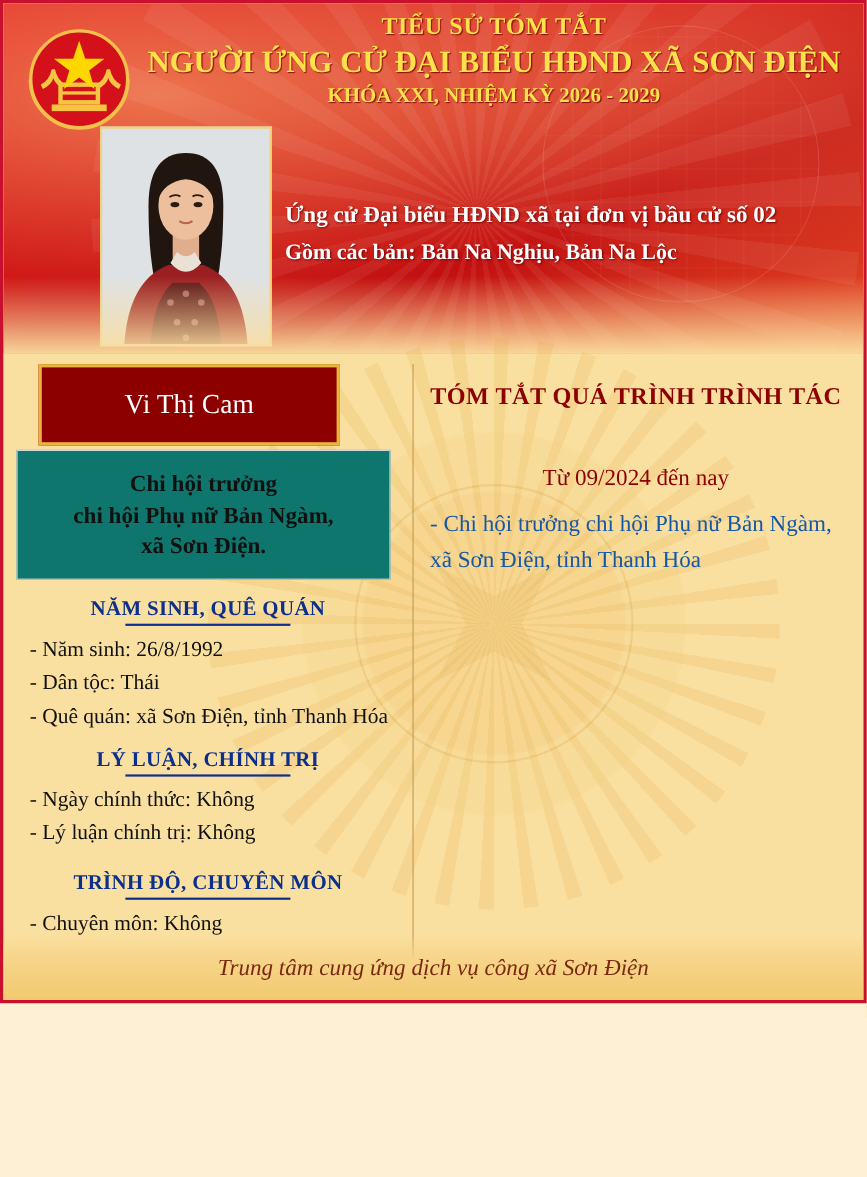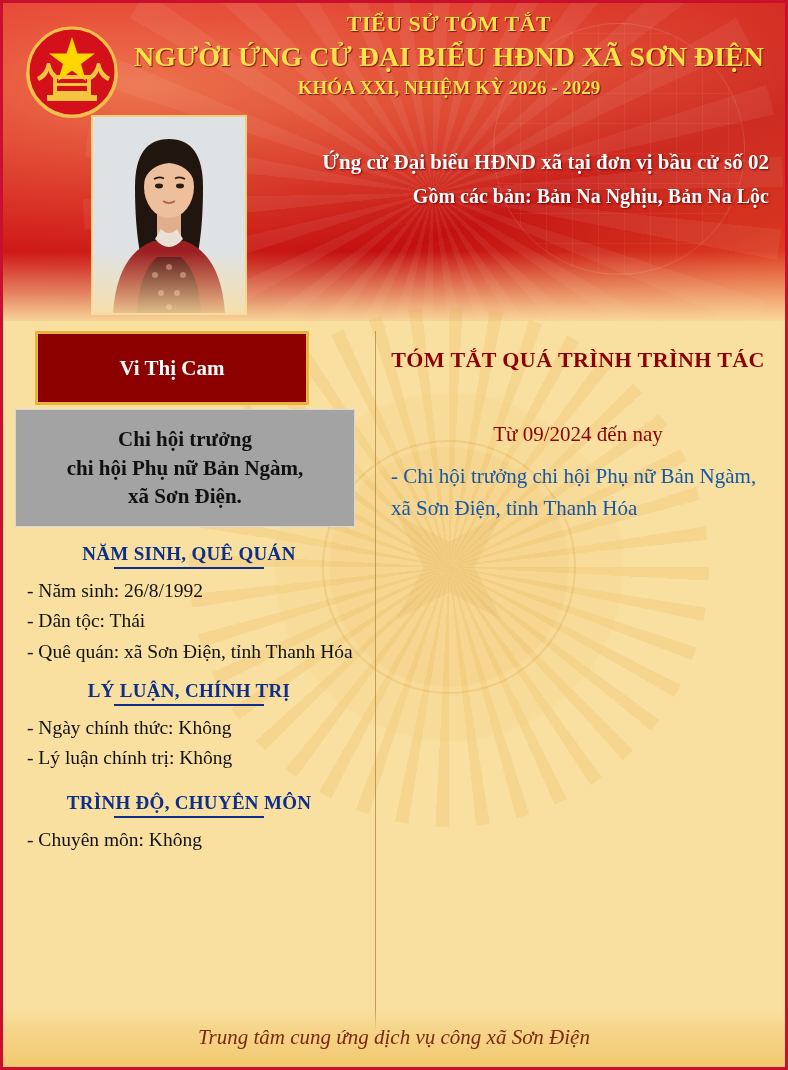--- a/index.html
+++ b/index.html
@@ -10,21 +10,21 @@
     width: 788px;
     height: 1070px;
     font-family: "Liberation Serif", serif;
     background: #fdf0d5;
     overflow: hidden;
   }
 
   .poster {
     position: relative;
     width: 788px;
-    height: 1070px;
+    height: 912px;
     box-sizing: border-box;
     border: 3px solid #c8102e;
     background:
       radial-gradient(circle at 50% 72%, rgba(255,214,140,0.55) 0%, rgba(253,226,168,0.25) 30%, rgba(250,214,140,0) 60%),
       linear-gradient(180deg, #fbe3a8 0%, #fbdf9c 35%, #f8d98e 70%, #f6d display 100%);
     background-color: #fae0a0;
     overflow: hidden;
   }
 
   
@@ -123,22 +123,22 @@
     position: absolute;
     inset: 0;
     background: linear-gradient(180deg, #dfe3e6 0%, #cfd6da 100%);
   }
   .photo-person { position: absolute; inset: 0; }
 
   .constituency {
     position: absolute;
     left: 256px;
     right: 16px;
-    top: 147px;
-    text-align: right;
+    top: 180px;
+    text-align: left;
     color: #ffffff;
   }
   .constituency .c1 {
     font-size: 21px;
     font-weight: bold;
     text-shadow: 1px 1px 2px rgba(110,0,0,0.9);
   }
   .constituency .c2 {
     font-size: 20px;
     font-weight: bold;
@@ -195,31 +195,31 @@
     width: 268px;
     height: 68px;
     background: #8c0000;
     border: 3px solid #e8b43c;
     display: flex;
     align-items: center;
     justify-content: center;
   }
   .name-badge span {
     color: #ffffff;
-    font-size: 21px;
-    font-weight: bold;
+    font-size: 25px;
+    font-weight: normal;
   }
 
   .position-box {
     position: absolute;
     left: 12px;
     top: 88px;
     width: 340px;
     min-height: 118px;
-    background: #a3a3a3;
+    background: #0f766e;
     border: 1px solid #d3d7da;
     display: flex;
     align-items: center;
     justify-content: center;
     text-align: center;
     padding: 6px 10px;
     box-sizing: border-box;
   }
   .position-box span {
     font-size: 21px;

